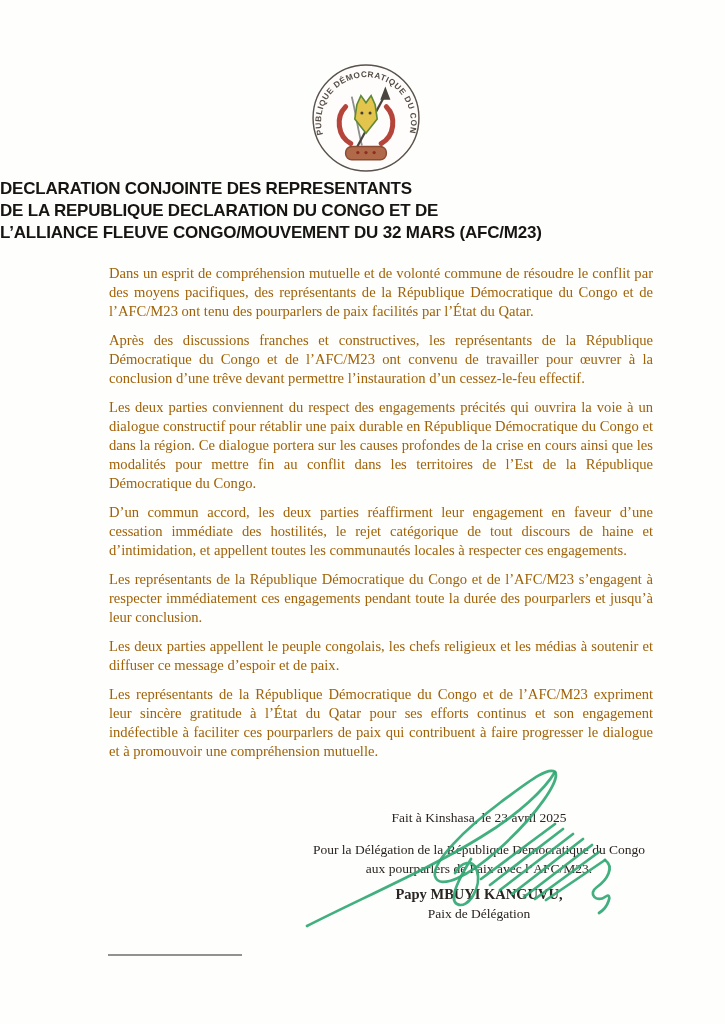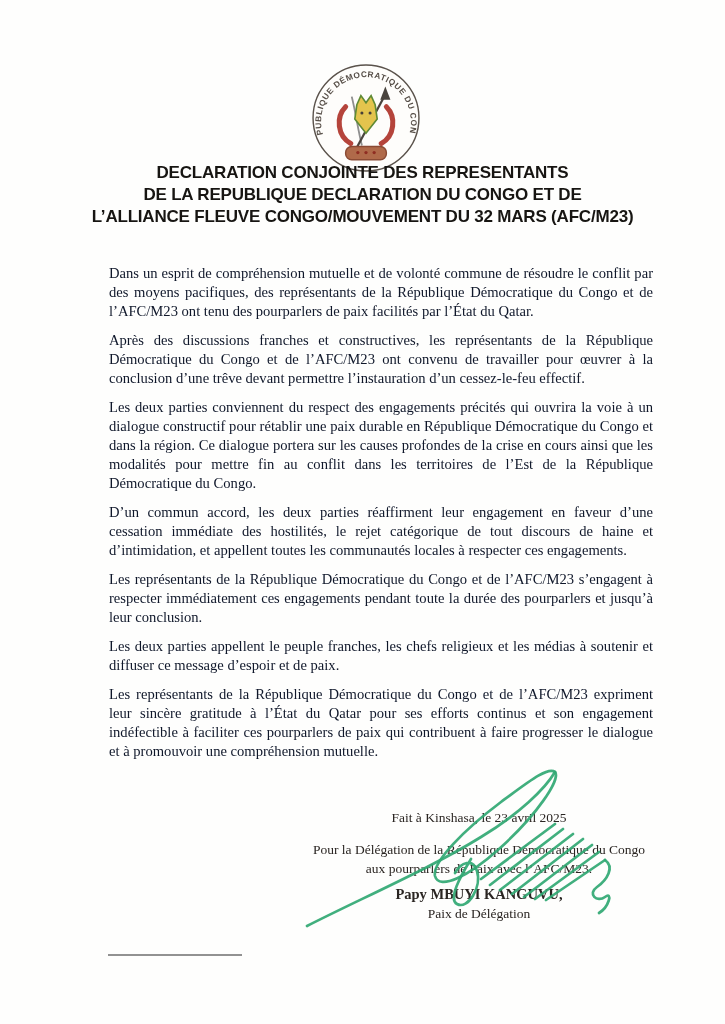--- a/index.html
+++ b/index.html
@@ -14,32 +14,32 @@
   }
   
   .seal{position:absolute;left:310px;top:62px;width:112px;height:112px;}
   .seal svg{width:100%;height:100%;}
   .seal-ring-text{
     font-family:"Liberation Sans", sans-serif;
     font-weight:bold;font-size:8.2px;letter-spacing:0.55px;fill:#564e47;
   }
   
   .title{
-    position:absolute;left:0;top:162px;width:725px;
-    text-align:center;
+    position:absolute;left:0;top:178px;width:725px;
+    text-align:left;
     font-family:"Liberation Sans", sans-serif;
     font-weight:bold;font-size:17px;line-height:22px;
     letter-spacing:-0.2px;color:#171512;
   }
   
   .body{
     position:absolute;left:109px;top:264px;width:544px;
     font-size:14.6px;line-height:19px;
     text-align:justify;
-    color:#0f172a;
+    color:#a16207;
   }
   .body p{margin:0 0 10px 0;}
   
   .closing{
     position:absolute;left:254px;top:808px;width:450px;
     text-align:center;font-size:13.5px;line-height:19.5px;color:#2a2522;
   }
   .closing .date-line{margin-bottom:12px;}
   .closing .signatory-name{font-weight:bold;font-size:14.5px;margin-top:6px;}
   
@@ -89,21 +89,21 @@
     <div>DE LA REPUBLIQUE DECLARATION DU CONGO ET DE</div>
     <div>L’ALLIANCE FLEUVE CONGO/MOUVEMENT DU 32 MARS (AFC/M23)</div>
   </div>
 
   <div class="body">
     <p>Dans un esprit de compréhension mutuelle et de volonté commune de résoudre le conflit par des moyens pacifiques, des représentants de la République Démocratique du Congo et de l’AFC/M23 ont tenu des pourparlers de paix facilités par l’État du Qatar.</p>
     <p>Après des discussions franches et constructives, les représentants de la République Démocratique du Congo et de l’AFC/M23 ont convenu de travailler pour œuvrer à la conclusion d’une trêve devant permettre l’instauration d’un cessez-le-feu effectif.</p>
     <p>Les deux parties conviennent du respect des engagements précités qui ouvrira la voie à un dialogue constructif pour rétablir une paix durable en République Démocratique du Congo et dans la région. Ce dialogue portera sur les causes profondes de la crise en cours ainsi que les modalités pour mettre fin au conflit dans les territoires de l’Est de la République Démocratique du Congo.</p>
     <p>D’un commun accord, les deux parties réaffirment leur engagement en faveur d’une cessation immédiate des hostilités, le rejet catégorique de tout discours de haine et d’intimidation, et appellent toutes les communautés locales à respecter ces engagements.</p>
     <p>Les représentants de la République Démocratique du Congo et de l’AFC/M23 s’engagent à respecter immédiatement ces engagements pendant toute la durée des pourparlers et jusqu’à leur conclusion.</p>
-    <p>Les deux parties appellent le peuple franches, les chefs religieux et les médias à soutenir et diffuser ce message d’espoir et de paix.</p>
+    <p>Les deux parties appellent le peuple congolais, les chefs religieux et les médias à soutenir et diffuser ce message d’espoir et de paix.</p>
     <p>Les représentants de la République Démocratique du Congo et de l’AFC/M23 expriment leur sincère gratitude à l’État du Qatar pour ses efforts continus et son engagement indéfectible à faciliter ces pourparlers de paix qui contribuent à faire progresser le dialogue et à promouvoir une compréhension mutuelle.</p>
   </div>
 
   <div class="closing">
     <div class="date-line">Fait à Kinshasa, le 23 avril 2025</div>
     <div>Pour la Délégation de la République Démocratique du Congo</div>
     <div>aux pourparlers de Paix avec l’AFC/M23.</div>
     <div class="signatory-name">Papy MBUYI KANGUVU,</div>
     <div>Paix de Délégation</div>
   </div>

